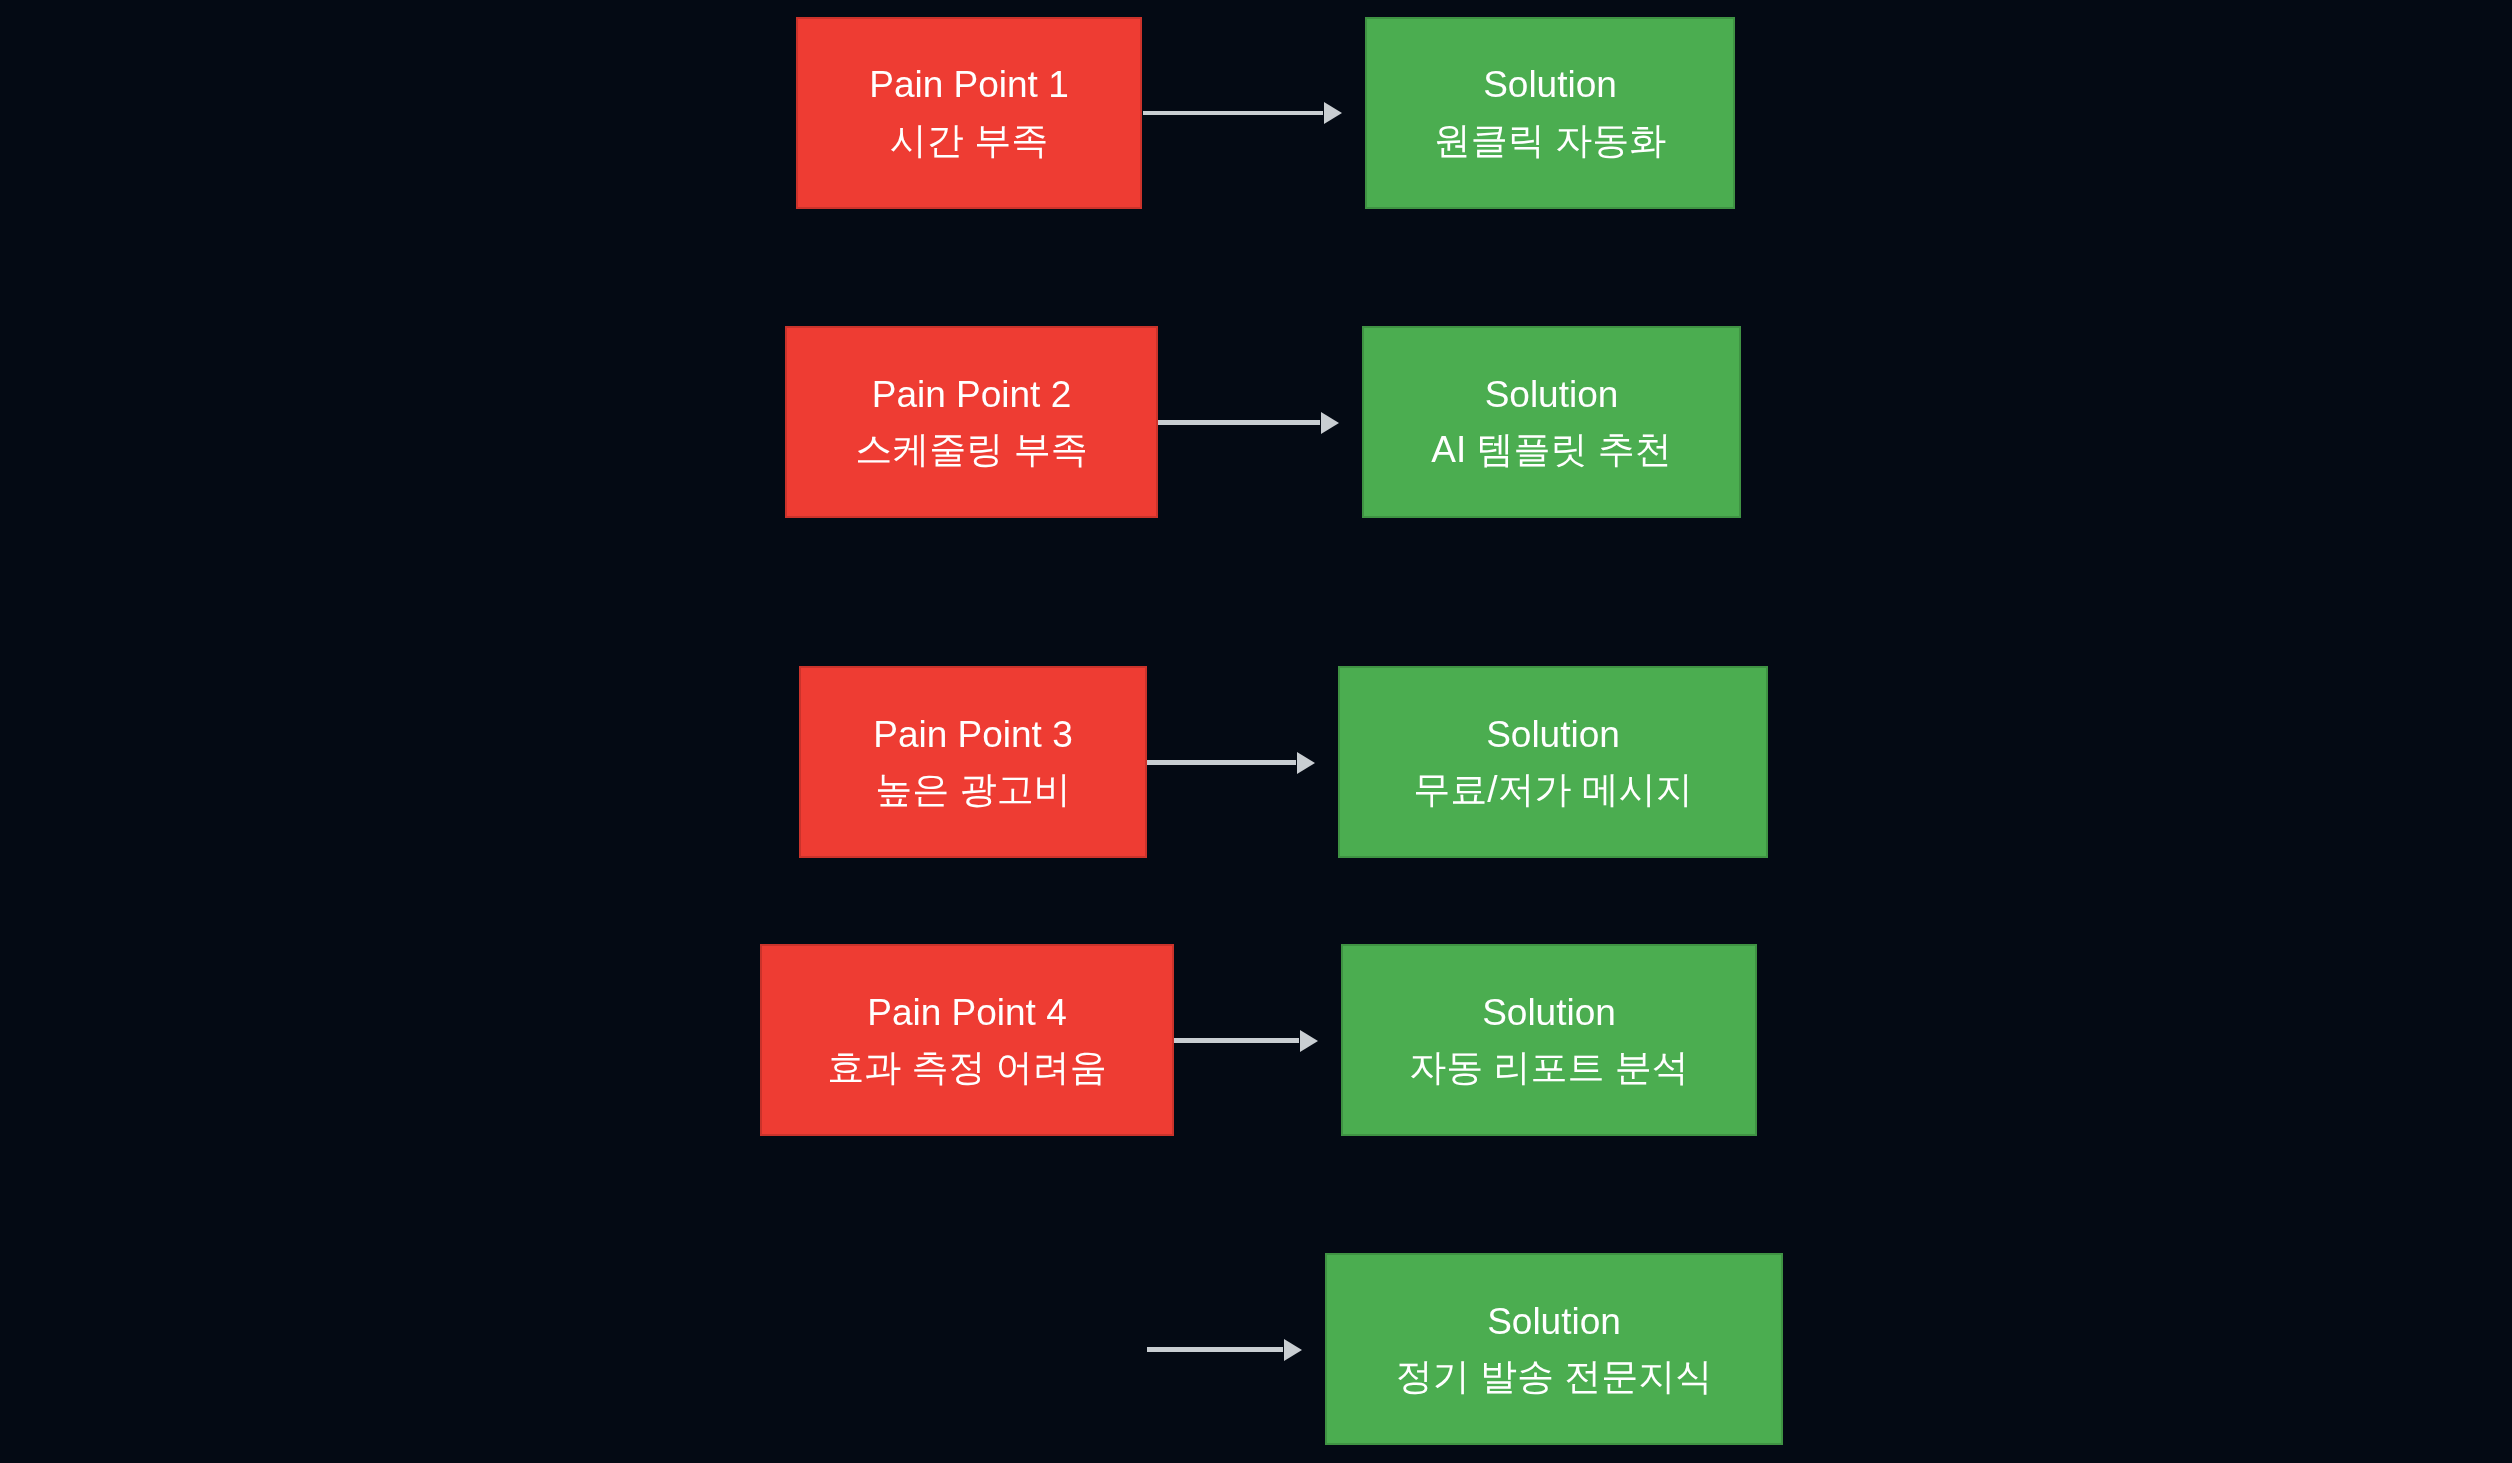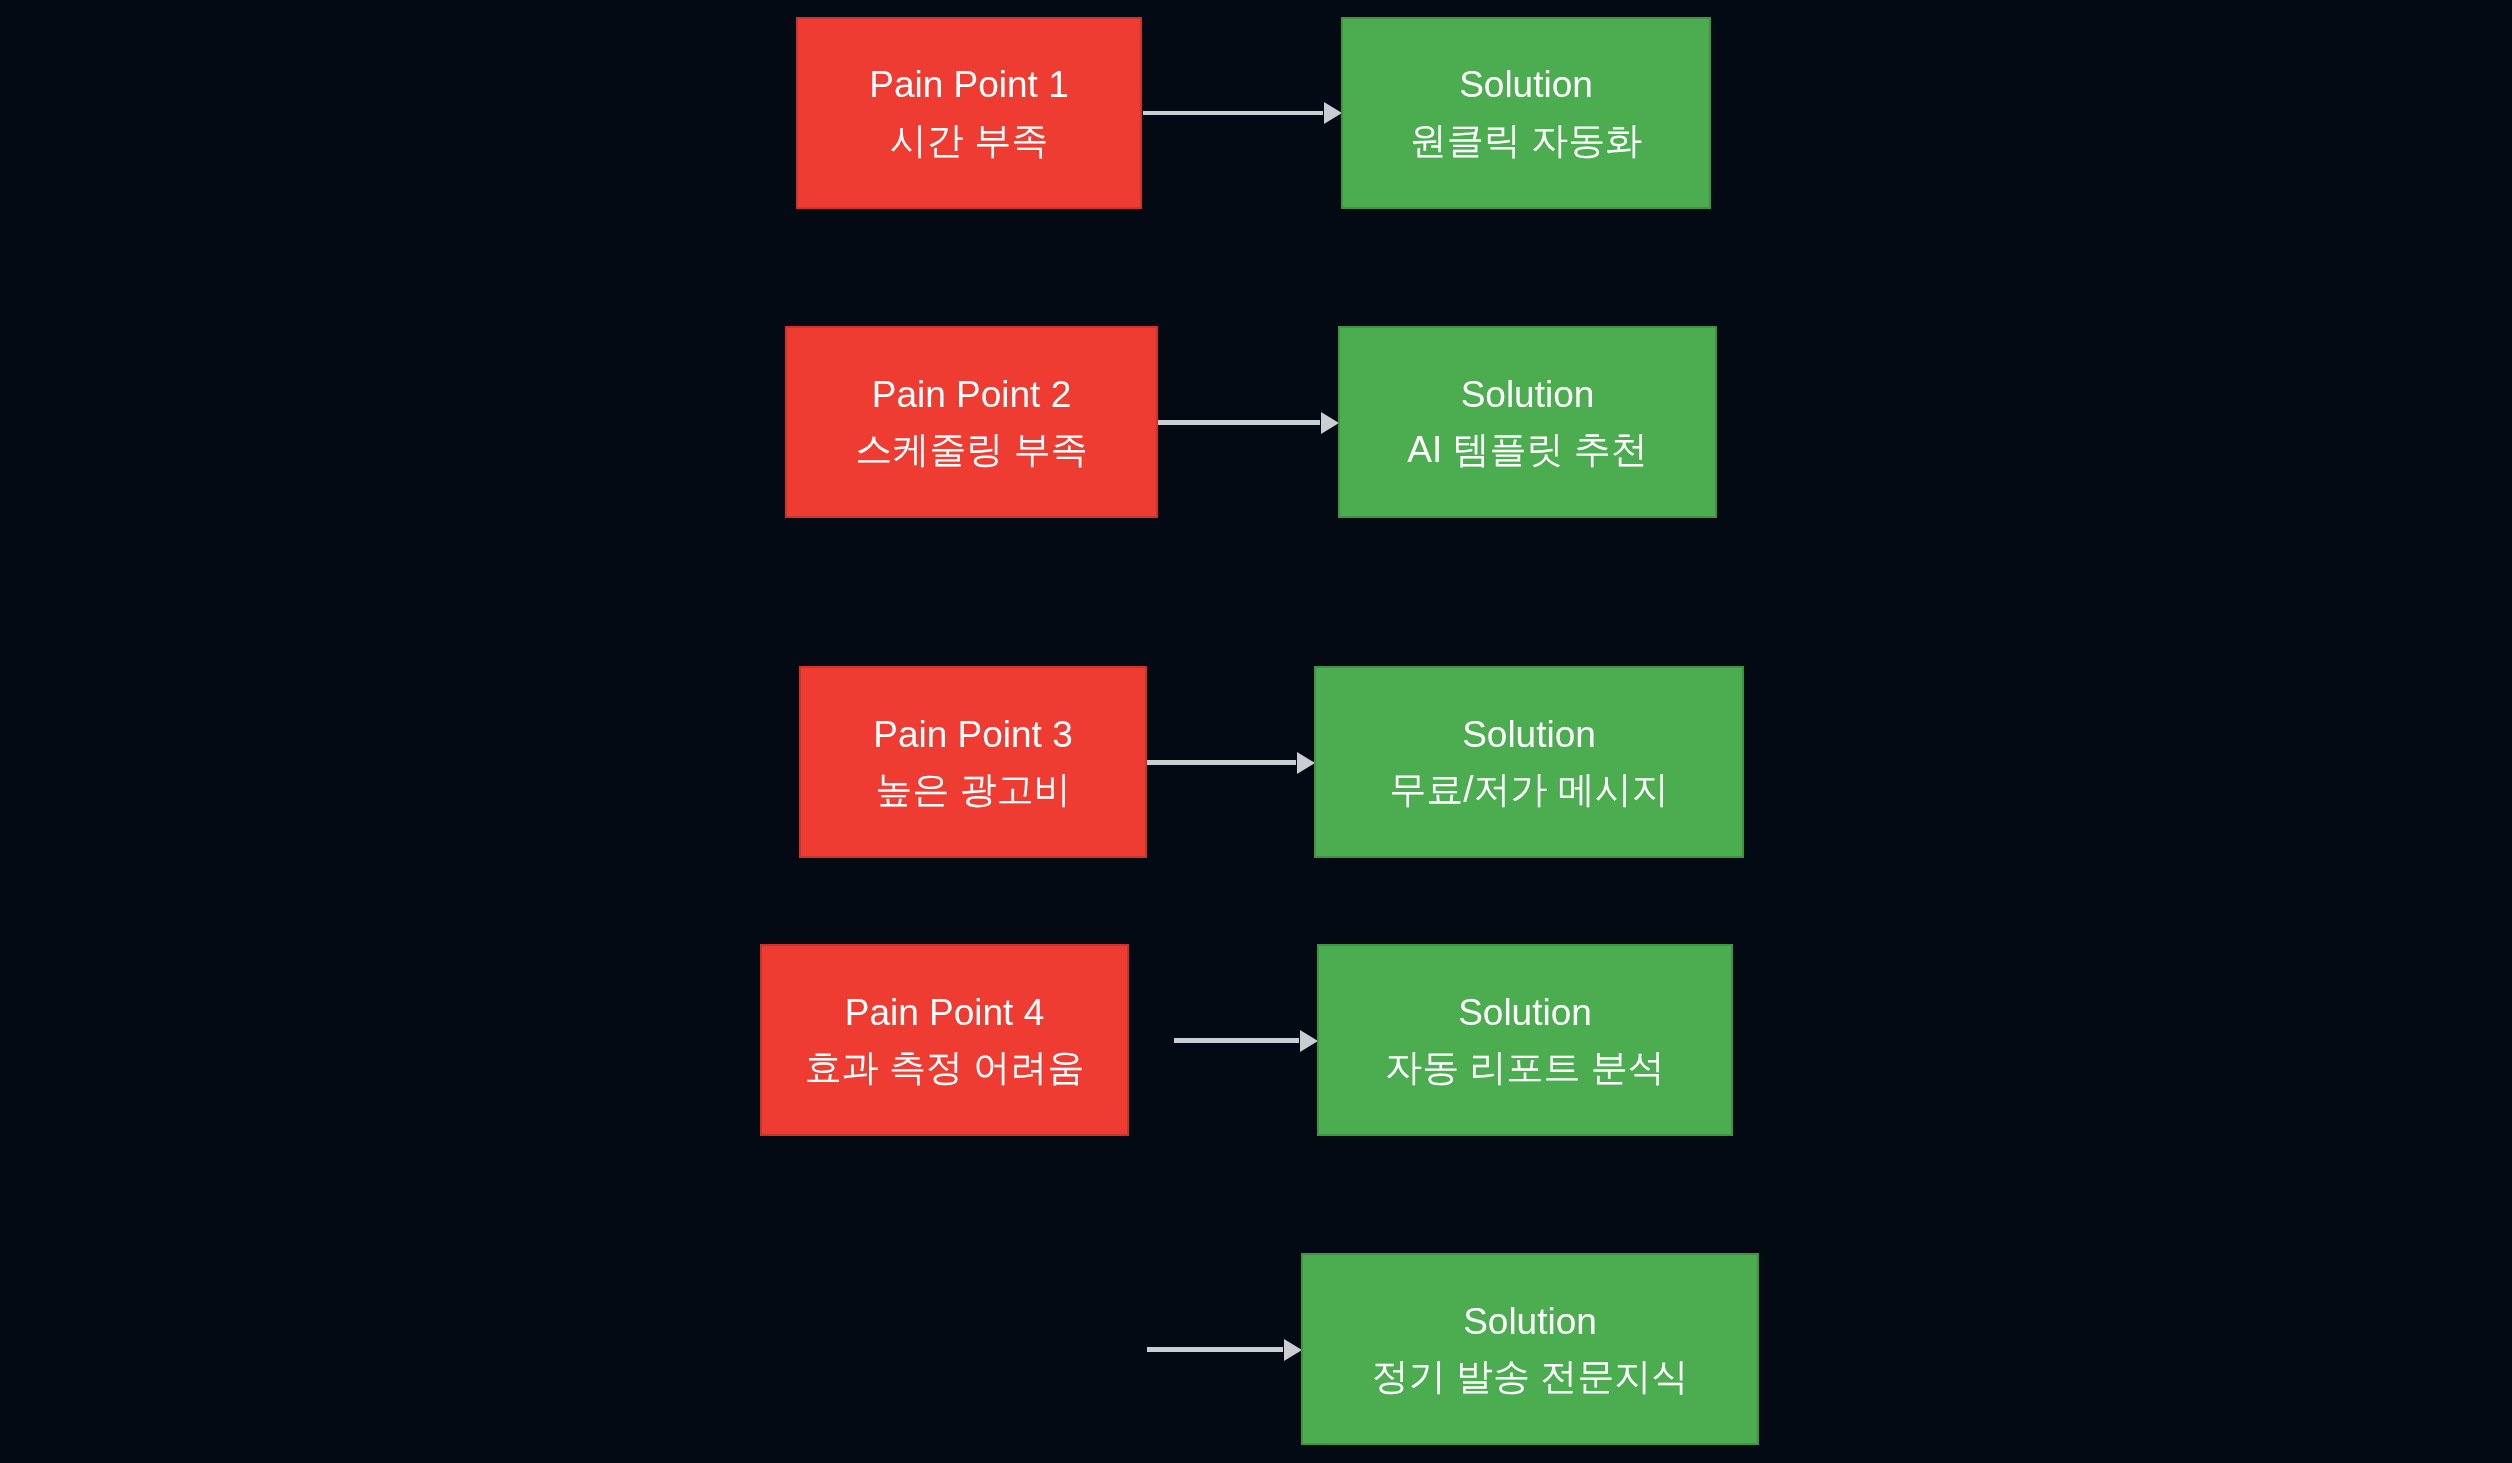--- a/index.html
+++ b/index.html
@@ -28,36 +28,36 @@
   .row:nth-of-type(5){top:1253px;}
 
   .box{
     position:absolute;top:0;height:192px;
     display:flex;flex-direction:column;align-items:center;justify-content:center;
     row-gap:14.8px;
     color:var(--text);text-align:center;
     font-size:37px;line-height:41px;
   }
   .pain{background:var(--pain-fill);border:2.8px solid var(--pain-border);}
-  .solution{background:var(--solution-fill);border:2.8px solid var(--solution-border);}
+  .solution{background:var(--solution-fill);border:2.8px solid var(--solution-border);margin-left:24px;}
 
   
   .row:nth-of-type(1) .pain{left:796px;width:346px;}
   .row:nth-of-type(1) .solution{left:1341px;width:370px;}
   .row:nth-of-type(1) .arrow{left:1143px;width:180px;}
 
   .row:nth-of-type(2) .pain{left:785px;width:373px;}
   .row:nth-of-type(2) .solution{left:1338px;width:379px;}
   .row:nth-of-type(2) .arrow{left:1158px;width:162px;}
 
   .row:nth-of-type(3) .pain{left:799px;width:348px;}
   .row:nth-of-type(3) .solution{left:1314px;width:430px;}
   .row:nth-of-type(3) .arrow{left:1147px;width:149px;}
 
-  .row:nth-of-type(4) .pain{left:760px;width:369px;}
+  .row:nth-of-type(4) .pain{left:760px;width:414px;}
   .row:nth-of-type(4) .solution{left:1317px;width:416px;}
   .row:nth-of-type(4) .arrow{left:1174px;width:125px;}
 
   .row:nth-of-type(5) .pain{left:798px;width:349px;}
   .row:nth-of-type(5) .solution{left:1301px;width:458px;}
   .row:nth-of-type(5) .arrow{left:1147px;width:136px;}
 
   .arrow{
     position:absolute;top:94px;height:4.6px;
     background:var(--arrow);

